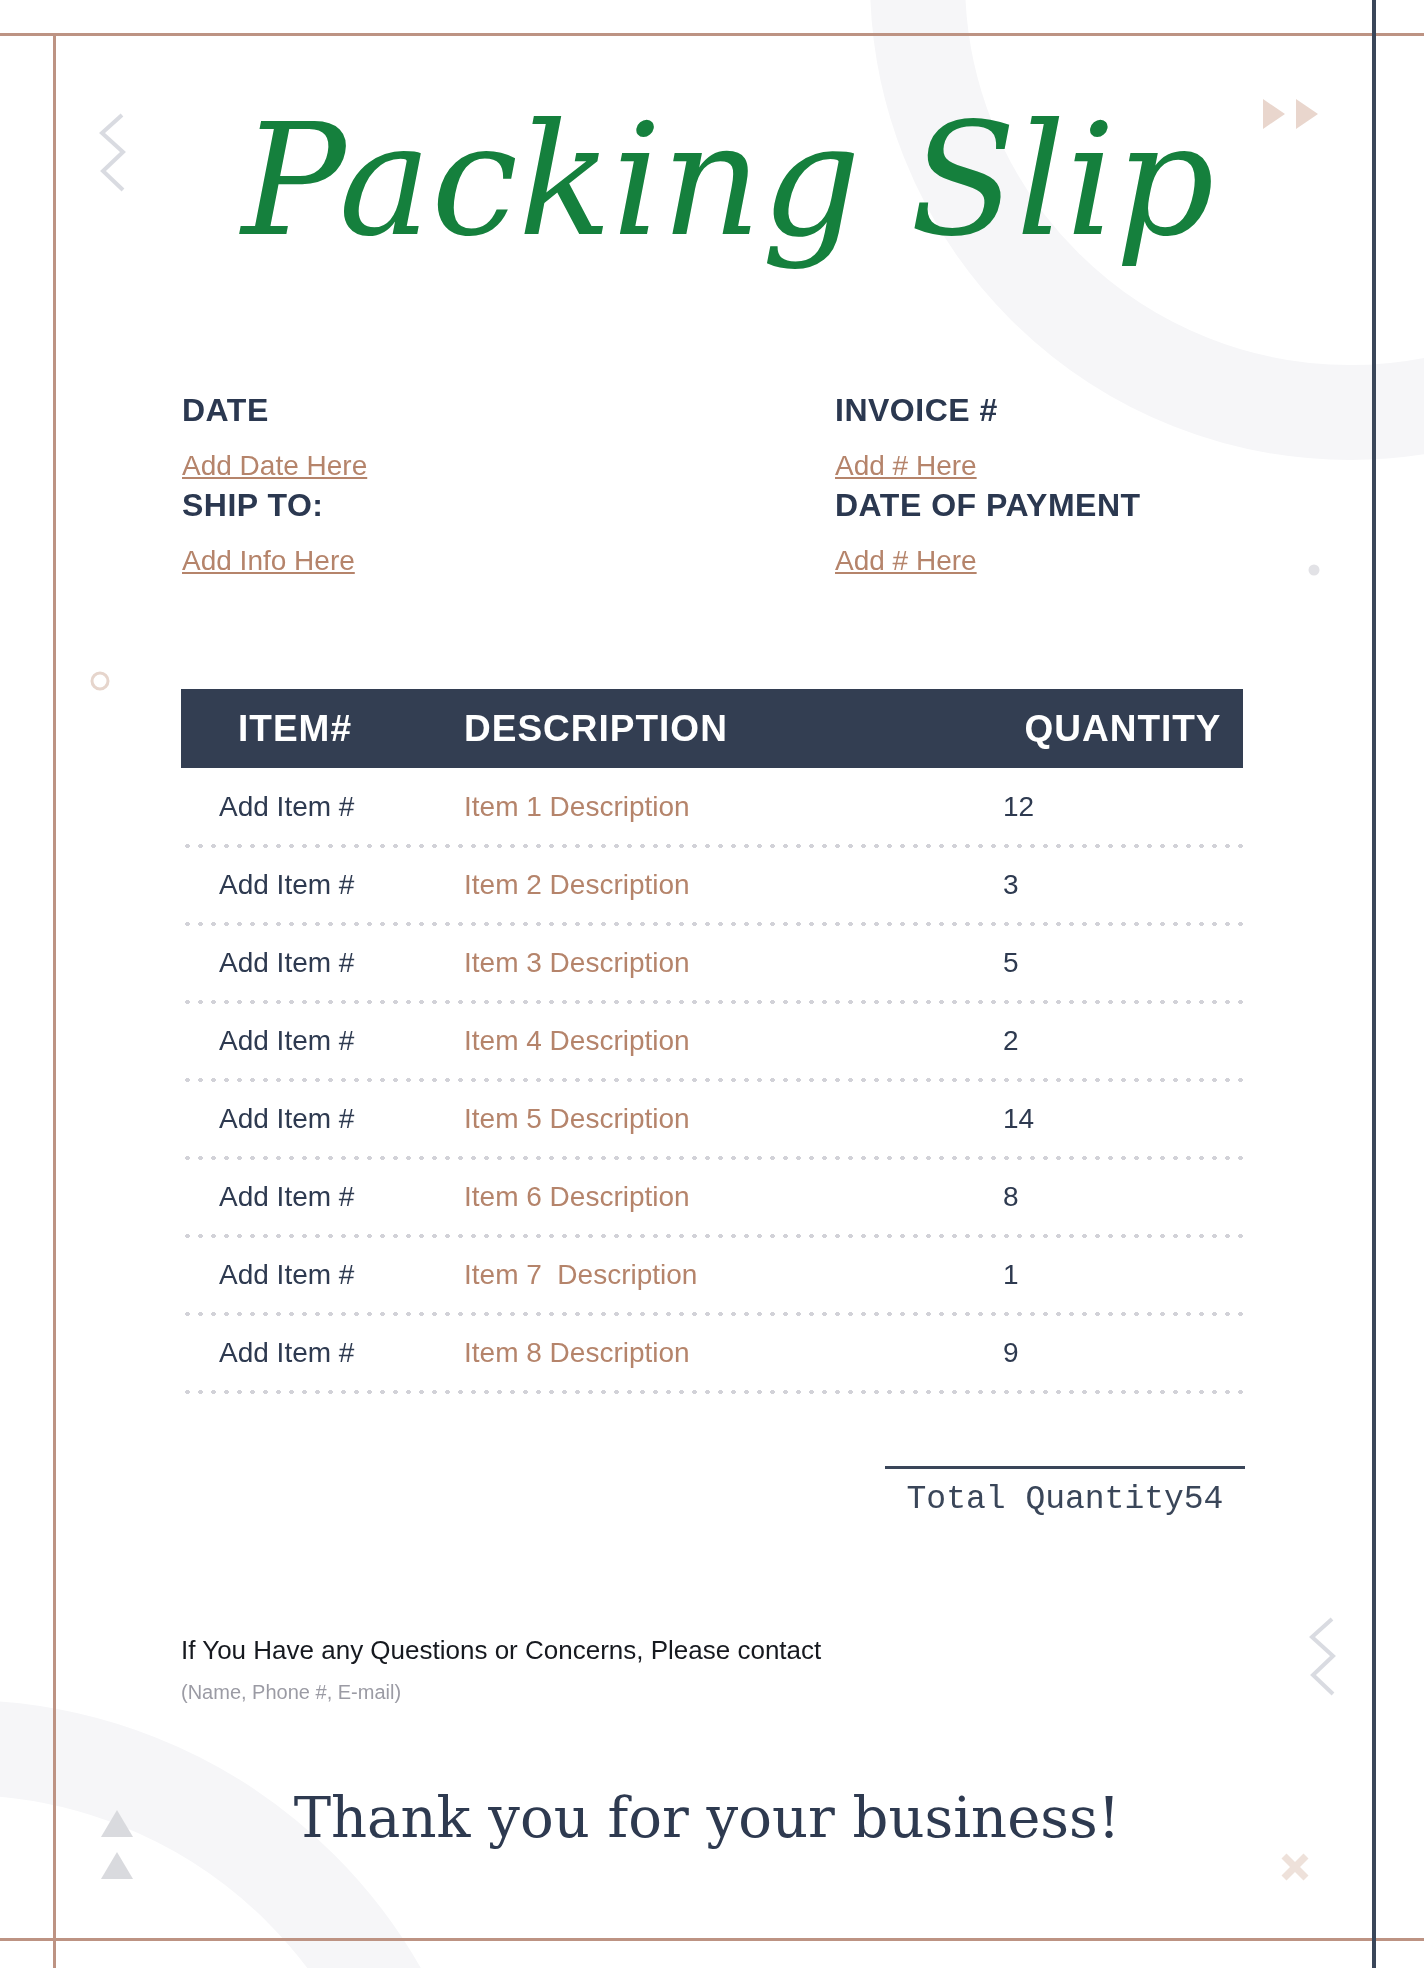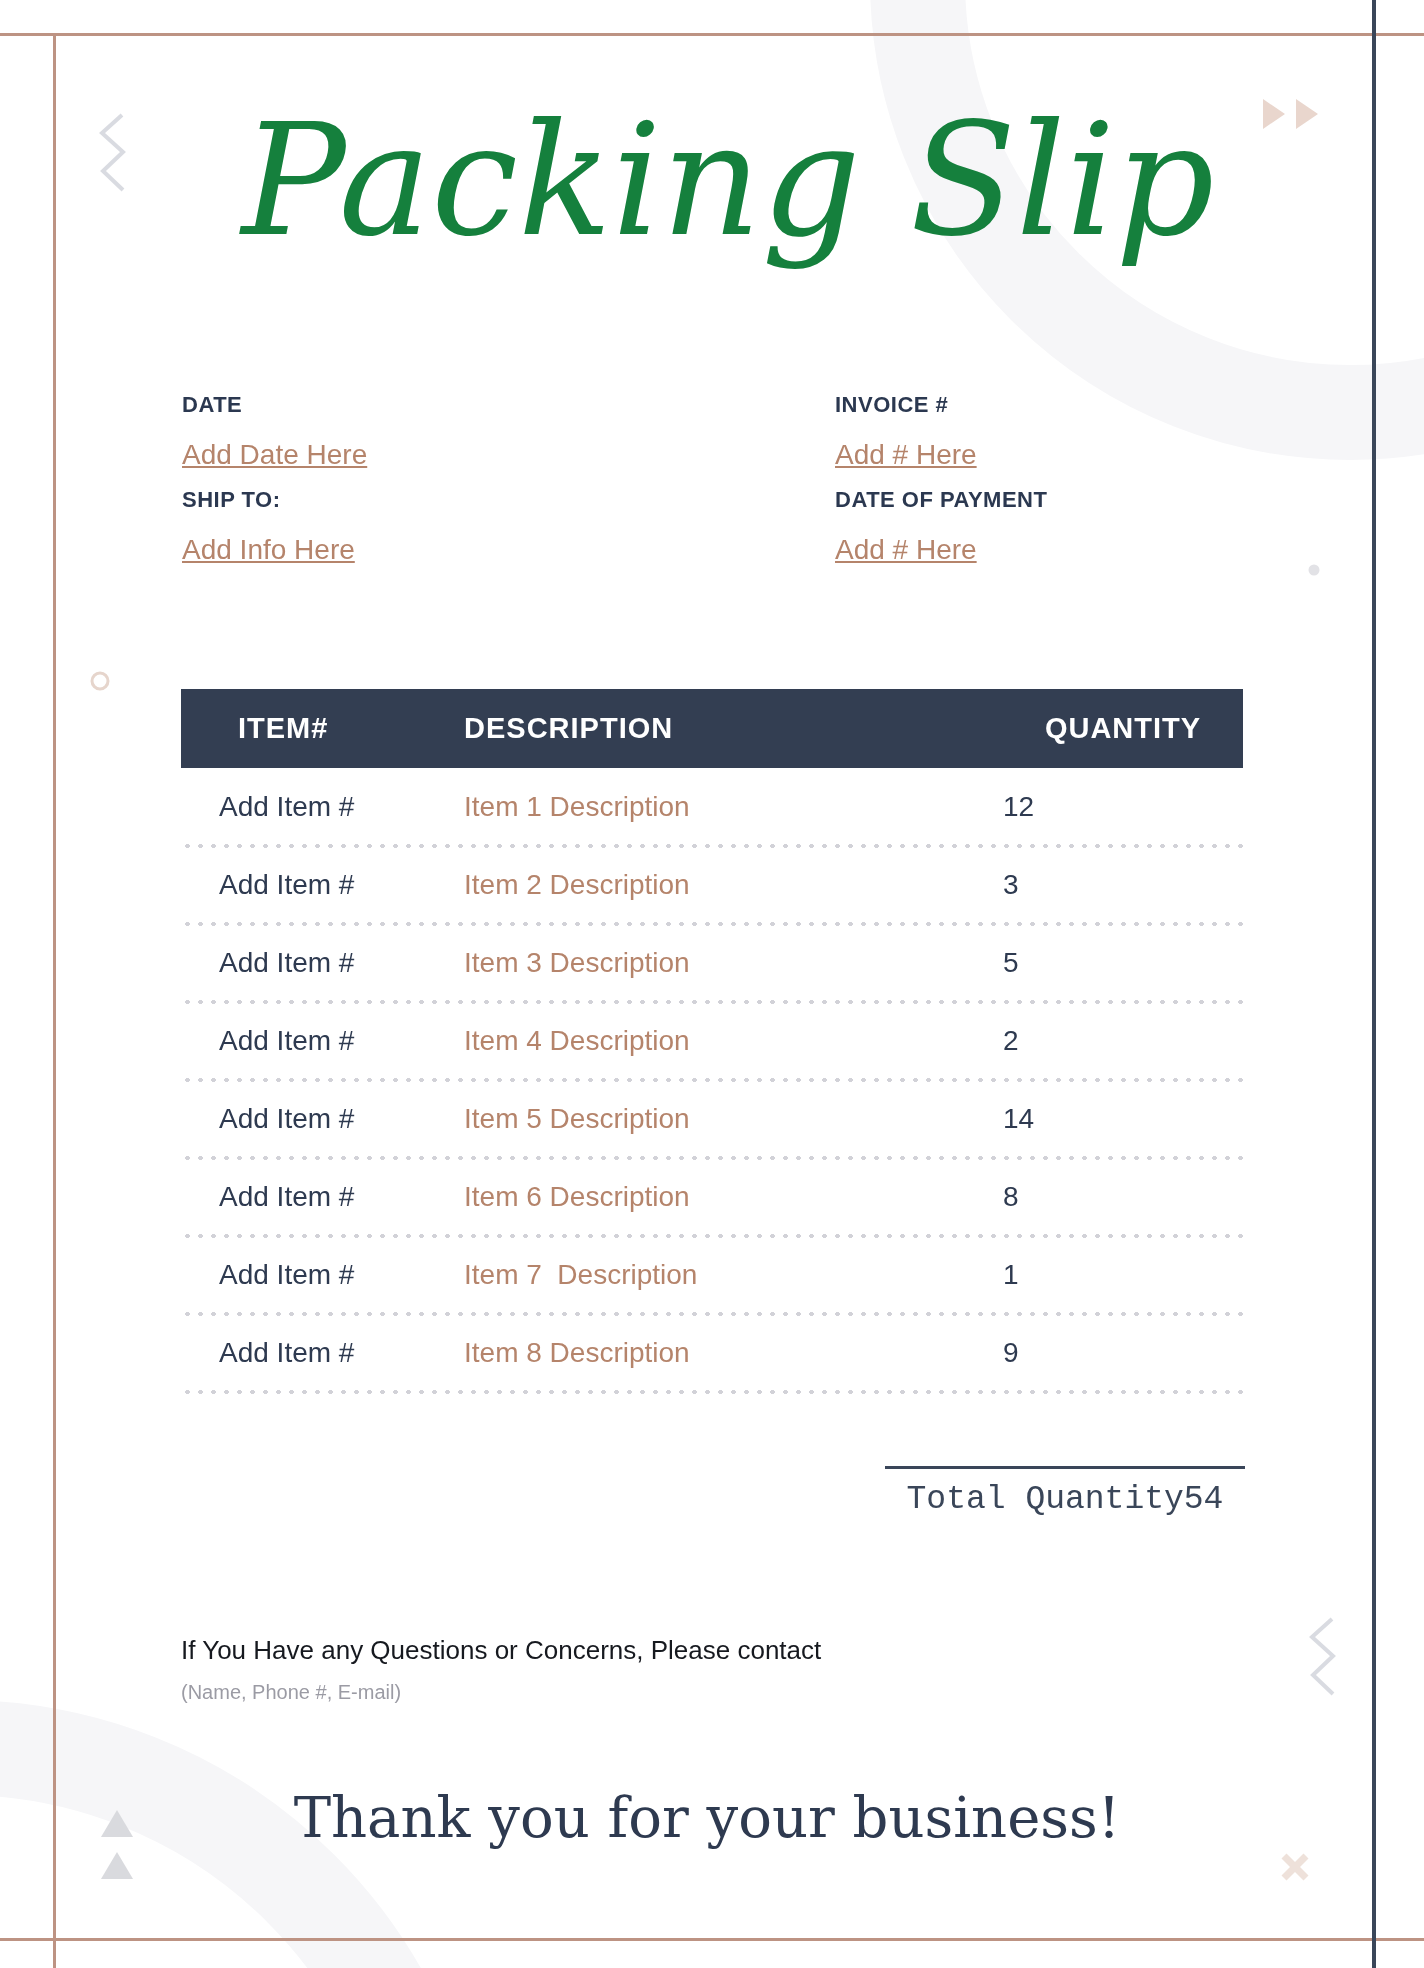--- a/index.html
+++ b/index.html
@@ -20,27 +20,27 @@
   
   .title{position:absolute;left:16px;top:103px;width:1424px;text-align:center;line-height:1;
          font-family:"DejaVu Serif",serif;font-style:italic;font-size:155px;color:#15803d;}
 
   
   .field{position:absolute;}
   .f-date{left:182px;top:392px;}
   .f-invoice{left:835px;top:392px;}
   .f-shipto{left:182px;top:487px;}
   .f-payment{left:835px;top:487px;}
-  .meta-label{font-size:22px;font-weight:bold;color:#2b3850;letter-spacing:.5px;}
+  .meta-label{font-size:32px;font-weight:bold;color:#2b3850;letter-spacing:.5px;}
   .meta-value{margin-top:21px;font-size:28px;color:#b5846b;text-decoration:underline;}
 
   
   .table{position:absolute;left:181px;top:689px;width:1062px;}
   .thead{height:79px;background:#333e52;color:#ffffff;display:flex;align-items:center;
-         font-weight:bold;font-size:29px;letter-spacing:1px;}
+         font-weight:bold;font-size:37px;letter-spacing:1px;}
   .col-item{width:283px;padding-left:57px;box-sizing:border-box;}
   .col-desc{flex:1;}
   .col-qty{width:240px;text-align:center;}
   .trow{position:relative;height:78px;display:flex;align-items:center;font-size:28px;}
   .sep{position:absolute;left:0;right:0;bottom:-3px;height:6px;background-repeat:repeat-x;
        background-image:radial-gradient(circle,#d2d2d8 2.2px,rgba(0,0,0,0) 2.5px);
        background-size:13px 6px;}
   .cell-item{width:283px;padding-left:38px;box-sizing:border-box;color:#2e3a50;}
   .cell-desc{flex:1;color:#b5846b;white-space:pre;}
   .cell-qty{width:240px;color:#2e3a50;}

